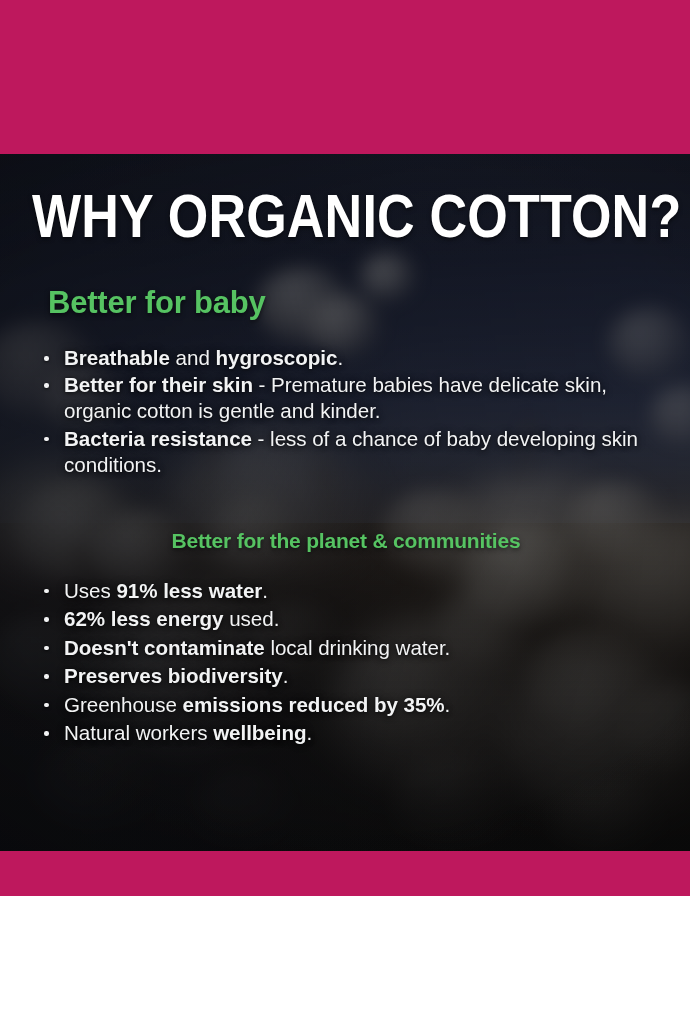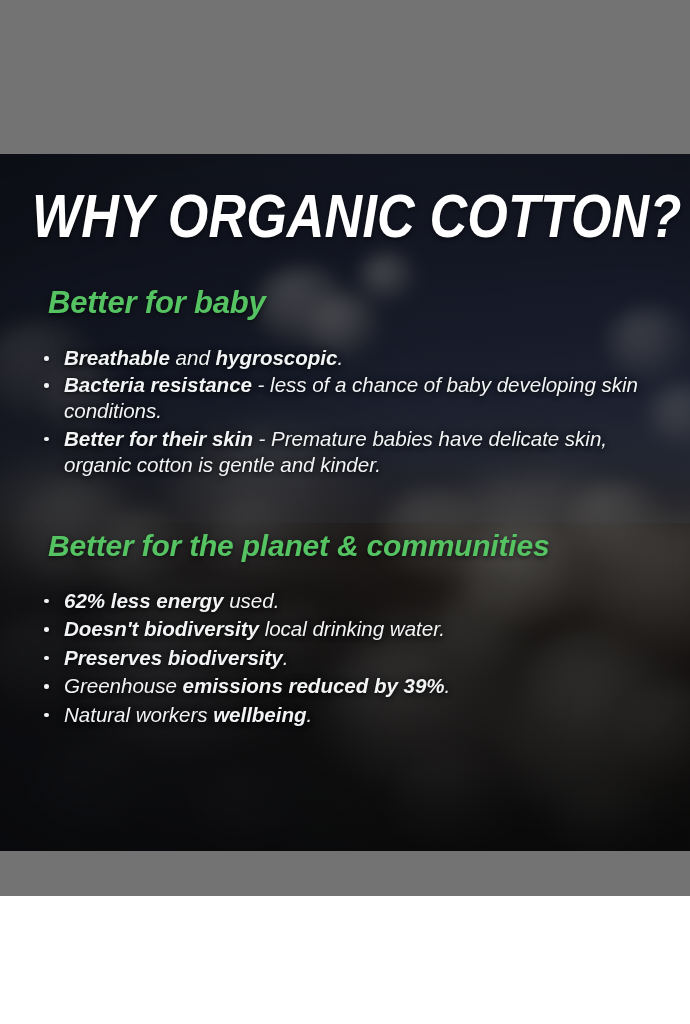--- a/index.html
+++ b/index.html
@@ -14,22 +14,21 @@
     overflow: hidden;
     font-family: "Liberation Sans", sans-serif;
     -webkit-font-smoothing: antialiased;
   }
 
   
   #page {
     position: relative;
     width: 690px;
     height: 896px;
-    background: #737373;
-    font-style: italic;
+    background: #be185d;
   }
 
   
   #infographic {
     position: absolute;
     left: 0;
     top: 154px;
     width: 690px;
     height: 697px;
     overflow: hidden;
@@ -169,22 +168,23 @@
     font-size: 31px;
     font-weight: 700;
     line-height: 1.1;
     letter-spacing: -0.2px;
     text-shadow: 0 2px 5px rgba(0,0,0,0.60);
     white-space: nowrap;
   }
   .section-title.sec1 { padding-top: 25px; font-size: 31px; }
   .section-title.sec2 {
     padding-top: 0;
-    font-size: 30px;
+    font-size: 21px;
     transform: scaleX(1.0);
+    text-align: center;
   }
 
   ul.bullets {
     list-style: none;
     margin: 0;
     padding: 9px 0 0 8px;
   }
   ul.bullets li {
     position: relative;
     color: #f2f3f4;
@@ -276,31 +276,32 @@
     </div>
 
     <div class="content">
 
       <h1 class="headline">WHY ORGANIC COTTON?</h1>
 
       <h2 class="section-title sec1">Better for baby</h2>
 
       <ul class="bullets list1">
           <li><b>Breathable</b><span> and </span><b>hygroscopic</b><span>.</span></li>
+          <li><b>Better for their skin</b><span> - Premature babies have delicate skin, organic cotton is gentle and kinder.</span></li>
           <li><b>Bacteria resistance</b><span> - less of a chance of baby developing skin conditions.</span></li>
-          <li><b>Better for their skin</b><span> - Premature babies have delicate skin, organic cotton is gentle and kinder.</span></li>
         </ul>
 
       <div class="gap"></div>
 
       <h2 class="section-title sec2">Better for the planet &amp; communities</h2>
 
       <ul class="bullets list2">
+          <li><span>Uses </span><b>91% less water</b><span>.</span></li>
           <li><b>62% less energy</b><span> used.</span></li>
-          <li><b>Doesn't biodiversity</b><span> local drinking water.</span></li>
+          <li><b>Doesn't contaminate</b><span> local drinking water.</span></li>
           <li><b>Preserves biodiversity</b><span>.</span></li>
-          <li><span>Greenhouse </span><b>emissions reduced by 39%</b><span>.</span></li>
+          <li><span>Greenhouse </span><b>emissions reduced by 35%</b><span>.</span></li>
           <li><span>Natural workers </span><b>wellbeing</b><span>.</span></li>
         </ul>
 
     </div>
   </div>
 </div>
 
 </body></html>

